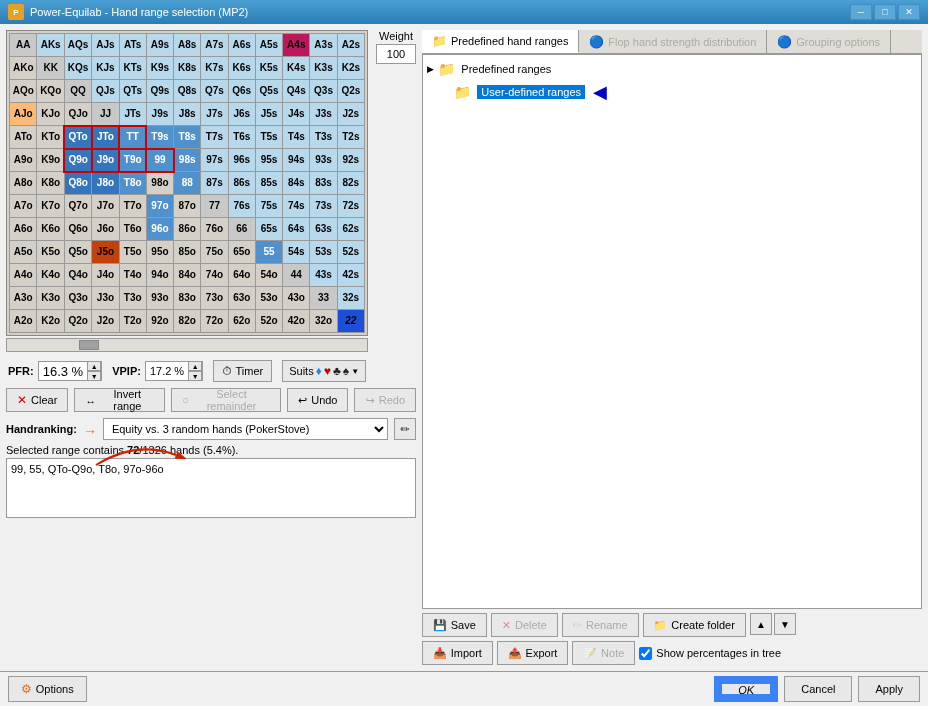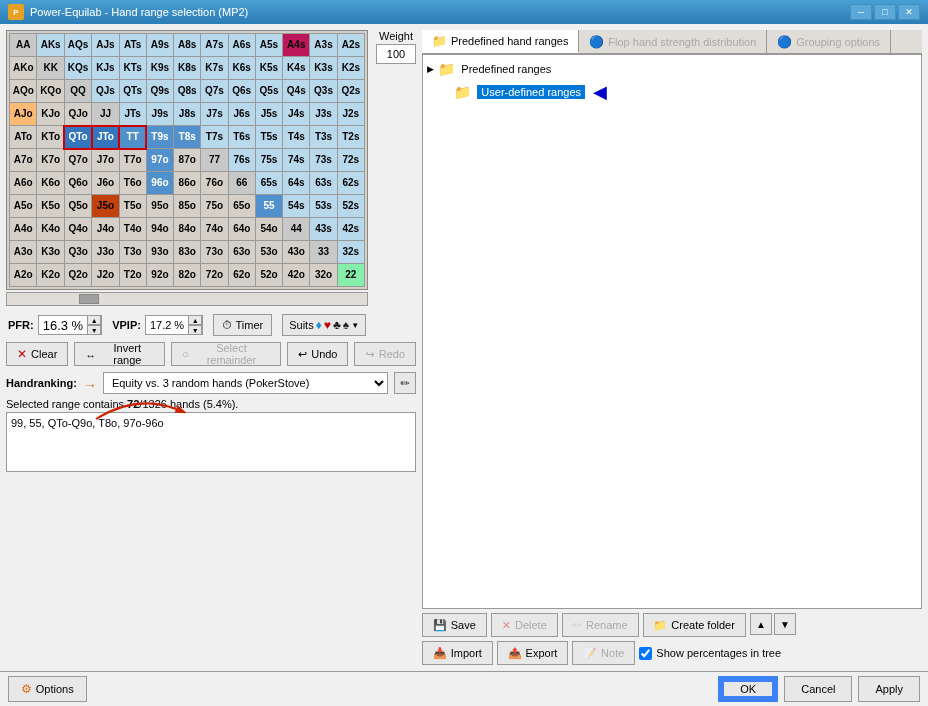--- a/index.html
+++ b/index.html
@@ -83,21 +83,21 @@
     .panel-btn { height: 24px; padding: 0 10px; border: 1px solid #999; background: #e8e8e8; cursor: pointer; font-size: 11px; display: flex; align-items: center; gap: 4px; }
     .panel-btn:disabled { color: #aaa; cursor: default; }
     .checkbox-row { display: flex; align-items: center; gap: 4px; font-size: 11px; }
     .up-down-btns { display: flex; gap: 2px; }
     .ud-btn { width: 22px; height: 22px; border: 1px solid #999; background: #e8e8e8; cursor: pointer; display: flex; align-items: center; justify-content: center; font-size: 10px; }
 
     .bottom-bar { display: flex; align-items: center; justify-content: space-between; padding: 4px 8px; border-top: 1px solid #999; background: #f0f0f0; }
     .options-btn { height: 26px; padding: 0 12px; border: 1px solid #999; background: #e8e8e8; cursor: pointer; font-size: 11px; display: flex; align-items: center; gap: 4px; }
     .dialog-btns { display: flex; gap: 6px; }
     .dialog-btn { height: 26px; padding: 0 16px; border: 1px solid #999; background: #e8e8e8; cursor: pointer; font-size: 11px; }
-    .dialog-btn.ok { border: 6px solid #3b82f6; }
+    .dialog-btn.ok { border: 8px solid #3b82f6; font-style: italic; }
     .weight-section { display: flex; flex-direction: column; align-items: center; margin-left: 4px; }
   </style>
 </head>
 <body>
 
 <div class="title-bar">
   <div class="title-bar-left">
     <div class="title-bar-icon">P</div>
     <span class="title-bar-text">Power-Equilab - Hand range selection (MP2)</span>
   </div>
@@ -186,20 +186,50 @@
                     <td style="background: rgb(80, 144, 204); color: white;">T9s</td>
                     <td style="background: rgb(80, 144, 204); color: white;">T8s</td>
                     <td style="background: rgb(184, 216, 236);">T7s</td>
                     <td style="background: rgb(184, 216, 236);">T6s</td>
                     <td style="background: rgb(184, 216, 236);">T5s</td>
                     <td style="background: rgb(184, 216, 236);">T4s</td>
                     <td style="background: rgb(184, 216, 236);">T3s</td>
                     <td style="background: rgb(184, 216, 236);">T2s</td>
                   </tr>
                   <tr>
+                    <td style="background: rgb(212, 208, 200);">A9o</td>
+                    <td style="background: rgb(212, 208, 200);">K9o</td>
+                    <td style="background: rgb(53, 117, 190); color: white; outline: rgb(204, 0, 0) solid 2px; outline-offset: -1px;">Q9o</td>
+                    <td style="background: rgb(53, 117, 190); color: white; outline: rgb(204, 0, 0) solid 2px; outline-offset: -1px;">J9o</td>
+                    <td style="background: rgb(80, 144, 204); color: white; outline: rgb(204, 0, 0) solid 2px; outline-offset: -1px;">T9o</td>
+                    <td style="background: rgb(80, 144, 204); font-weight: bold; color: white; outline: rgb(204, 0, 0) solid 2px; outline-offset: -1px;">99</td>
+                    <td style="background: rgb(80, 144, 204); color: white;">98s</td>
+                    <td style="background: rgb(184, 216, 236);">97s</td>
+                    <td style="background: rgb(184, 216, 236);">96s</td>
+                    <td style="background: rgb(184, 216, 236);">95s</td>
+                    <td style="background: rgb(184, 216, 236);">94s</td>
+                    <td style="background: rgb(184, 216, 236);">93s</td>
+                    <td style="background: rgb(184, 216, 236);">92s</td>
+                  </tr>
+                  <tr>
+                    <td style="background: rgb(212, 208, 200);">A8o</td>
+                    <td style="background: rgb(212, 208, 200);">K8o</td>
+                    <td style="background: rgb(53, 117, 190); color: white;">Q8o</td>
+                    <td style="background: rgb(53, 117, 190); color: white;">J8o</td>
+                    <td style="background: rgb(80, 144, 204); color: white;">T8o</td>
+                    <td style="background: rgb(212, 208, 200);">98o</td>
+                    <td style="background: rgb(80, 144, 204); font-weight: bold; color: white;">88</td>
+                    <td style="background: rgb(184, 216, 236);">87s</td>
+                    <td style="background: rgb(184, 216, 236);">86s</td>
+                    <td style="background: rgb(184, 216, 236);">85s</td>
+                    <td style="background: rgb(184, 216, 236);">84s</td>
+                    <td style="background: rgb(184, 216, 236);">83s</td>
+                    <td style="background: rgb(184, 216, 236);">82s</td>
+                  </tr>
+                  <tr>
                     <td style="background: rgb(212, 208, 200);">A7o</td>
                     <td style="background: rgb(212, 208, 200);">K7o</td>
                     <td style="background: rgb(212, 208, 200);">Q7o</td>
                     <td style="background: rgb(212, 208, 200);">J7o</td>
                     <td style="background: rgb(212, 208, 200);">T7o</td>
                     <td style="background: rgb(80, 144, 204); color: white;">97o</td>
                     <td style="background: rgb(212, 208, 200);">87o</td>
                     <td style="background: rgb(200, 200, 200); font-weight: bold;">77</td>
                     <td style="background: rgb(184, 216, 236);">76s</td>
                     <td style="background: rgb(184, 216, 236);">75s</td>
@@ -273,21 +303,21 @@
                     <td style="background: rgb(212, 208, 200);">Q2o</td>
                     <td style="background: rgb(212, 208, 200);">J2o</td>
                     <td style="background: rgb(212, 208, 200);">T2o</td>
                     <td style="background: rgb(212, 208, 200);">92o</td>
                     <td style="background: rgb(212, 208, 200);">82o</td>
                     <td style="background: rgb(212, 208, 200);">72o</td>
                     <td style="background: rgb(212, 208, 200);">62o</td>
                     <td style="background: rgb(212, 208, 200);">52o</td>
                     <td style="background: rgb(212, 208, 200);">42o</td>
                     <td style="background: rgb(212, 208, 200);">32o</td>
-                    <td style="background: #86efac; font-weight: bold;">22</td>
+                    <td style="background: #1d4ed8; font-weight: bold; font-style: italic;">22</td>
                   </tr>
                 </tbody>
             </table>
           </div>
           <div class="scrollbar-area">
             <div class="scrollbar-thumb"></div>
           </div>
         </div>
         <div class="weight-section">
           <div style="font-size:11px; margin-bottom:2px;">Weight</div>

